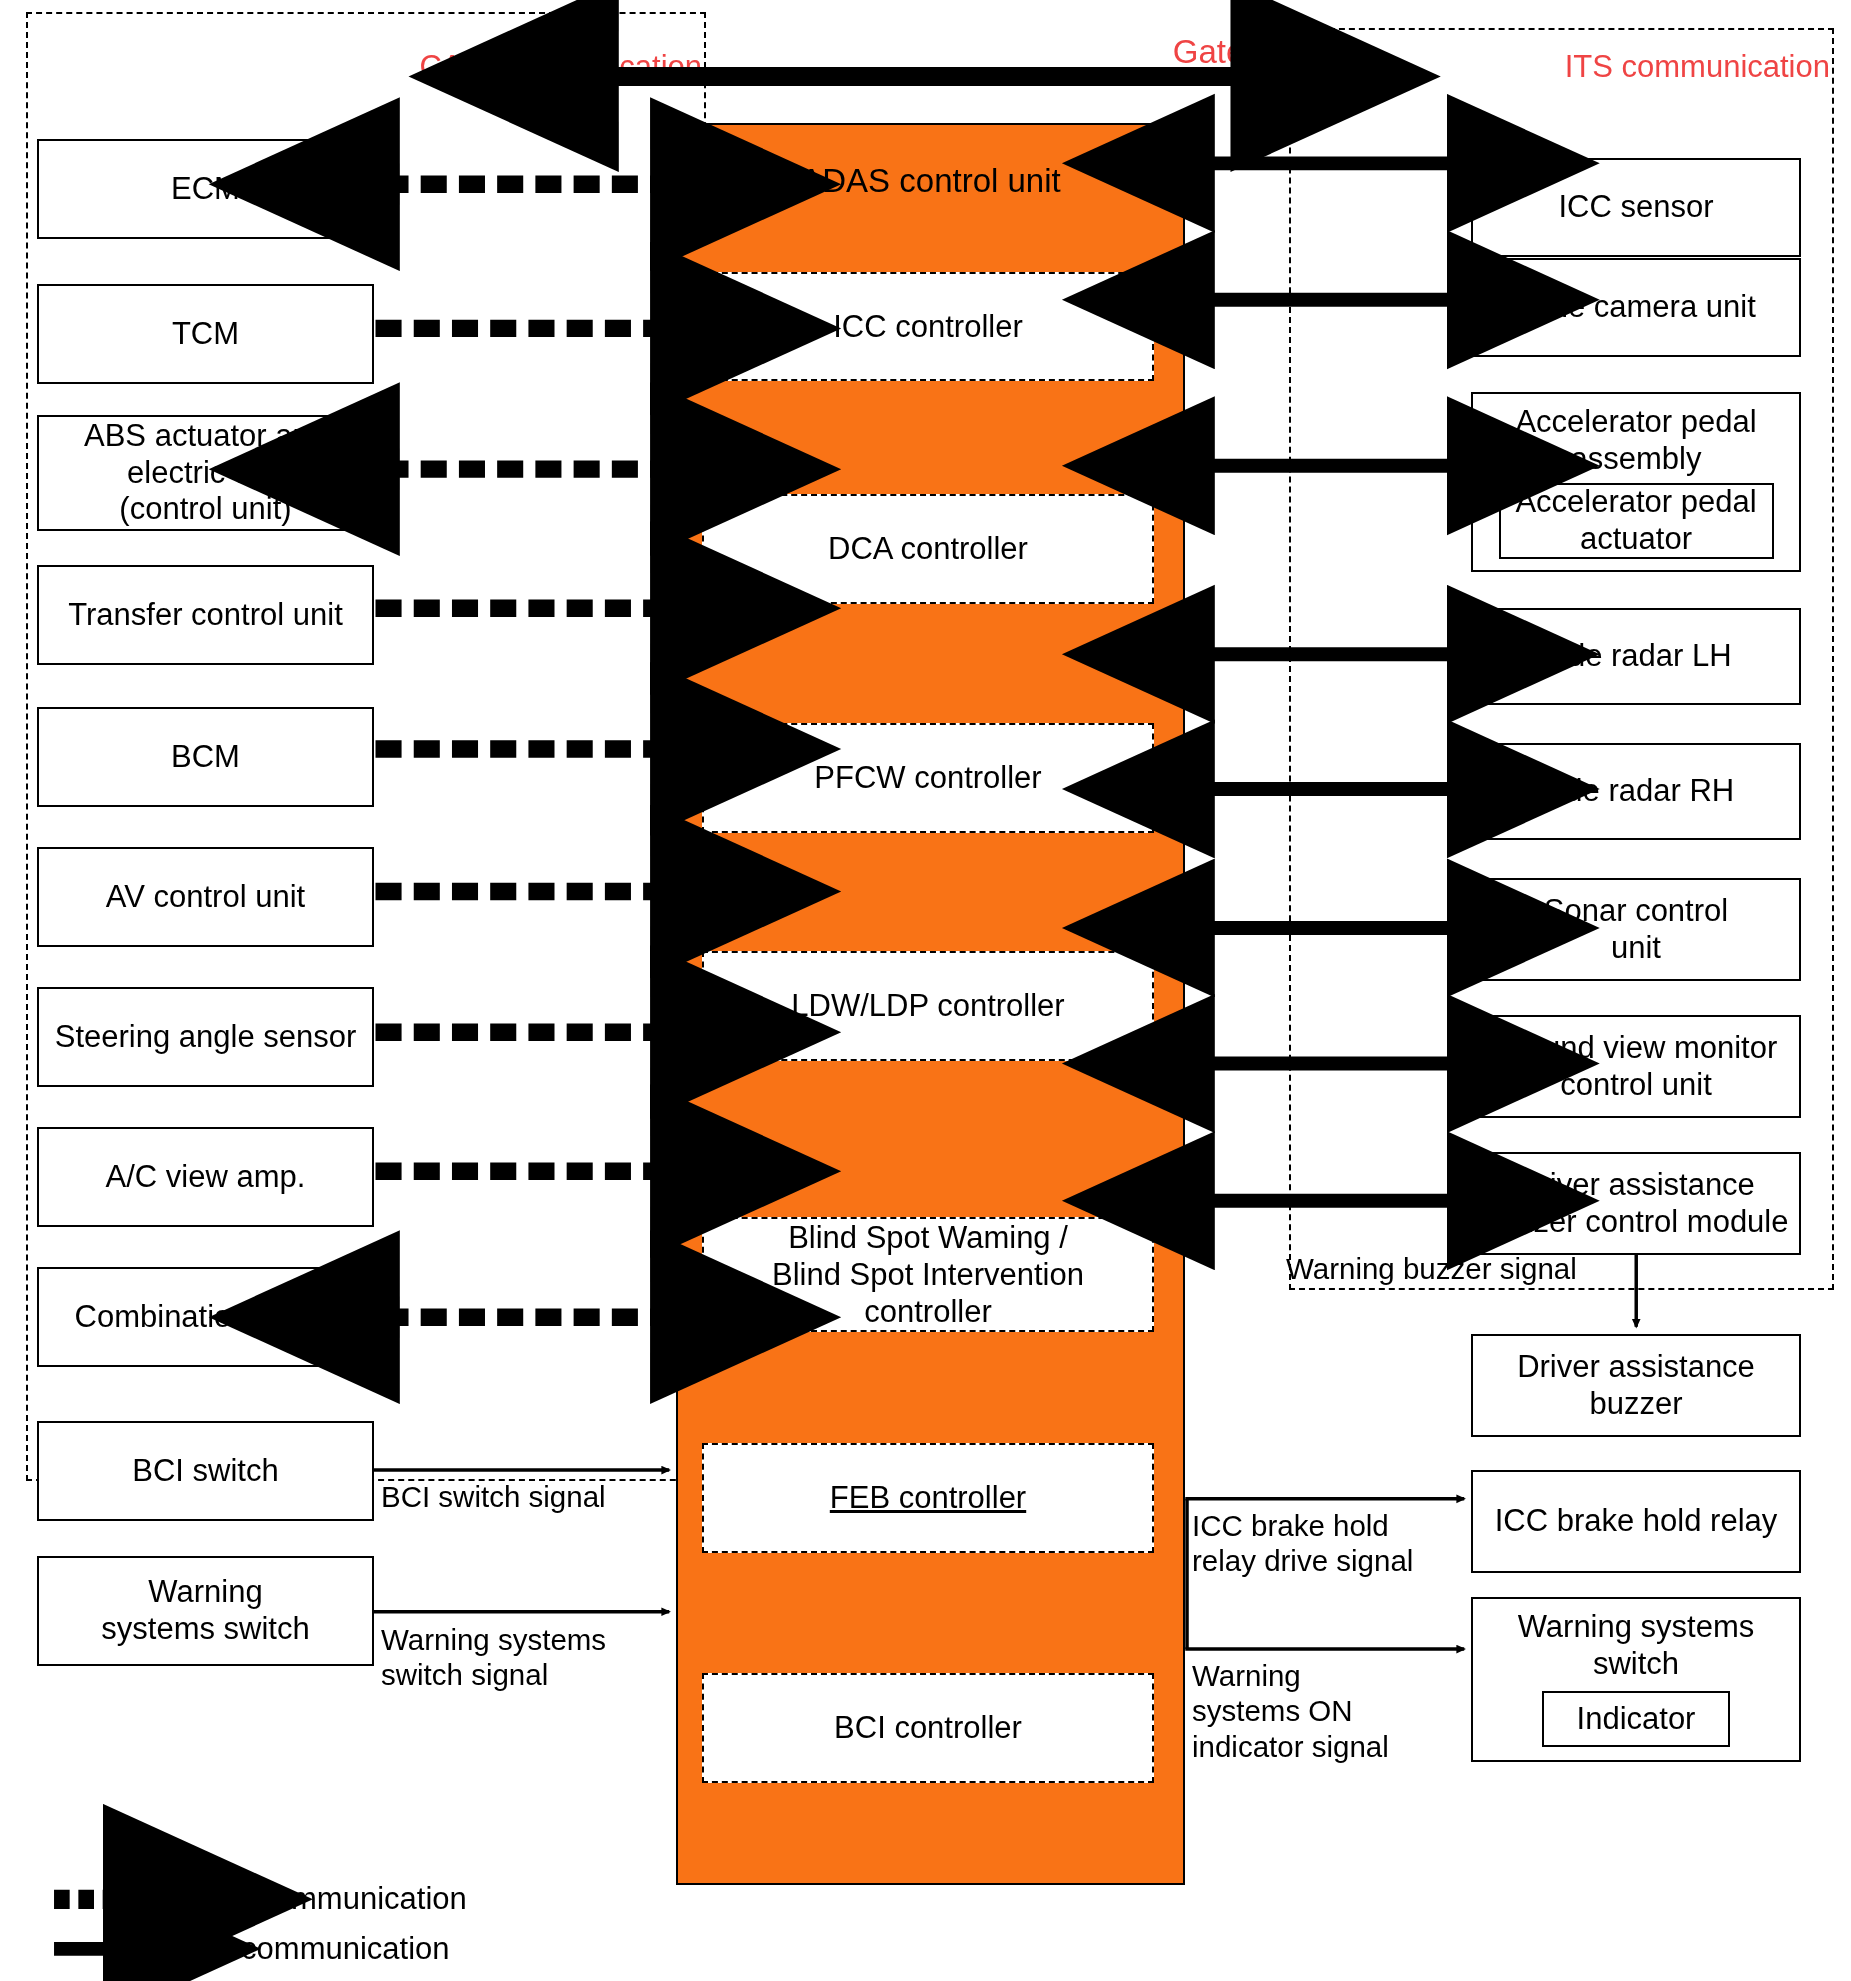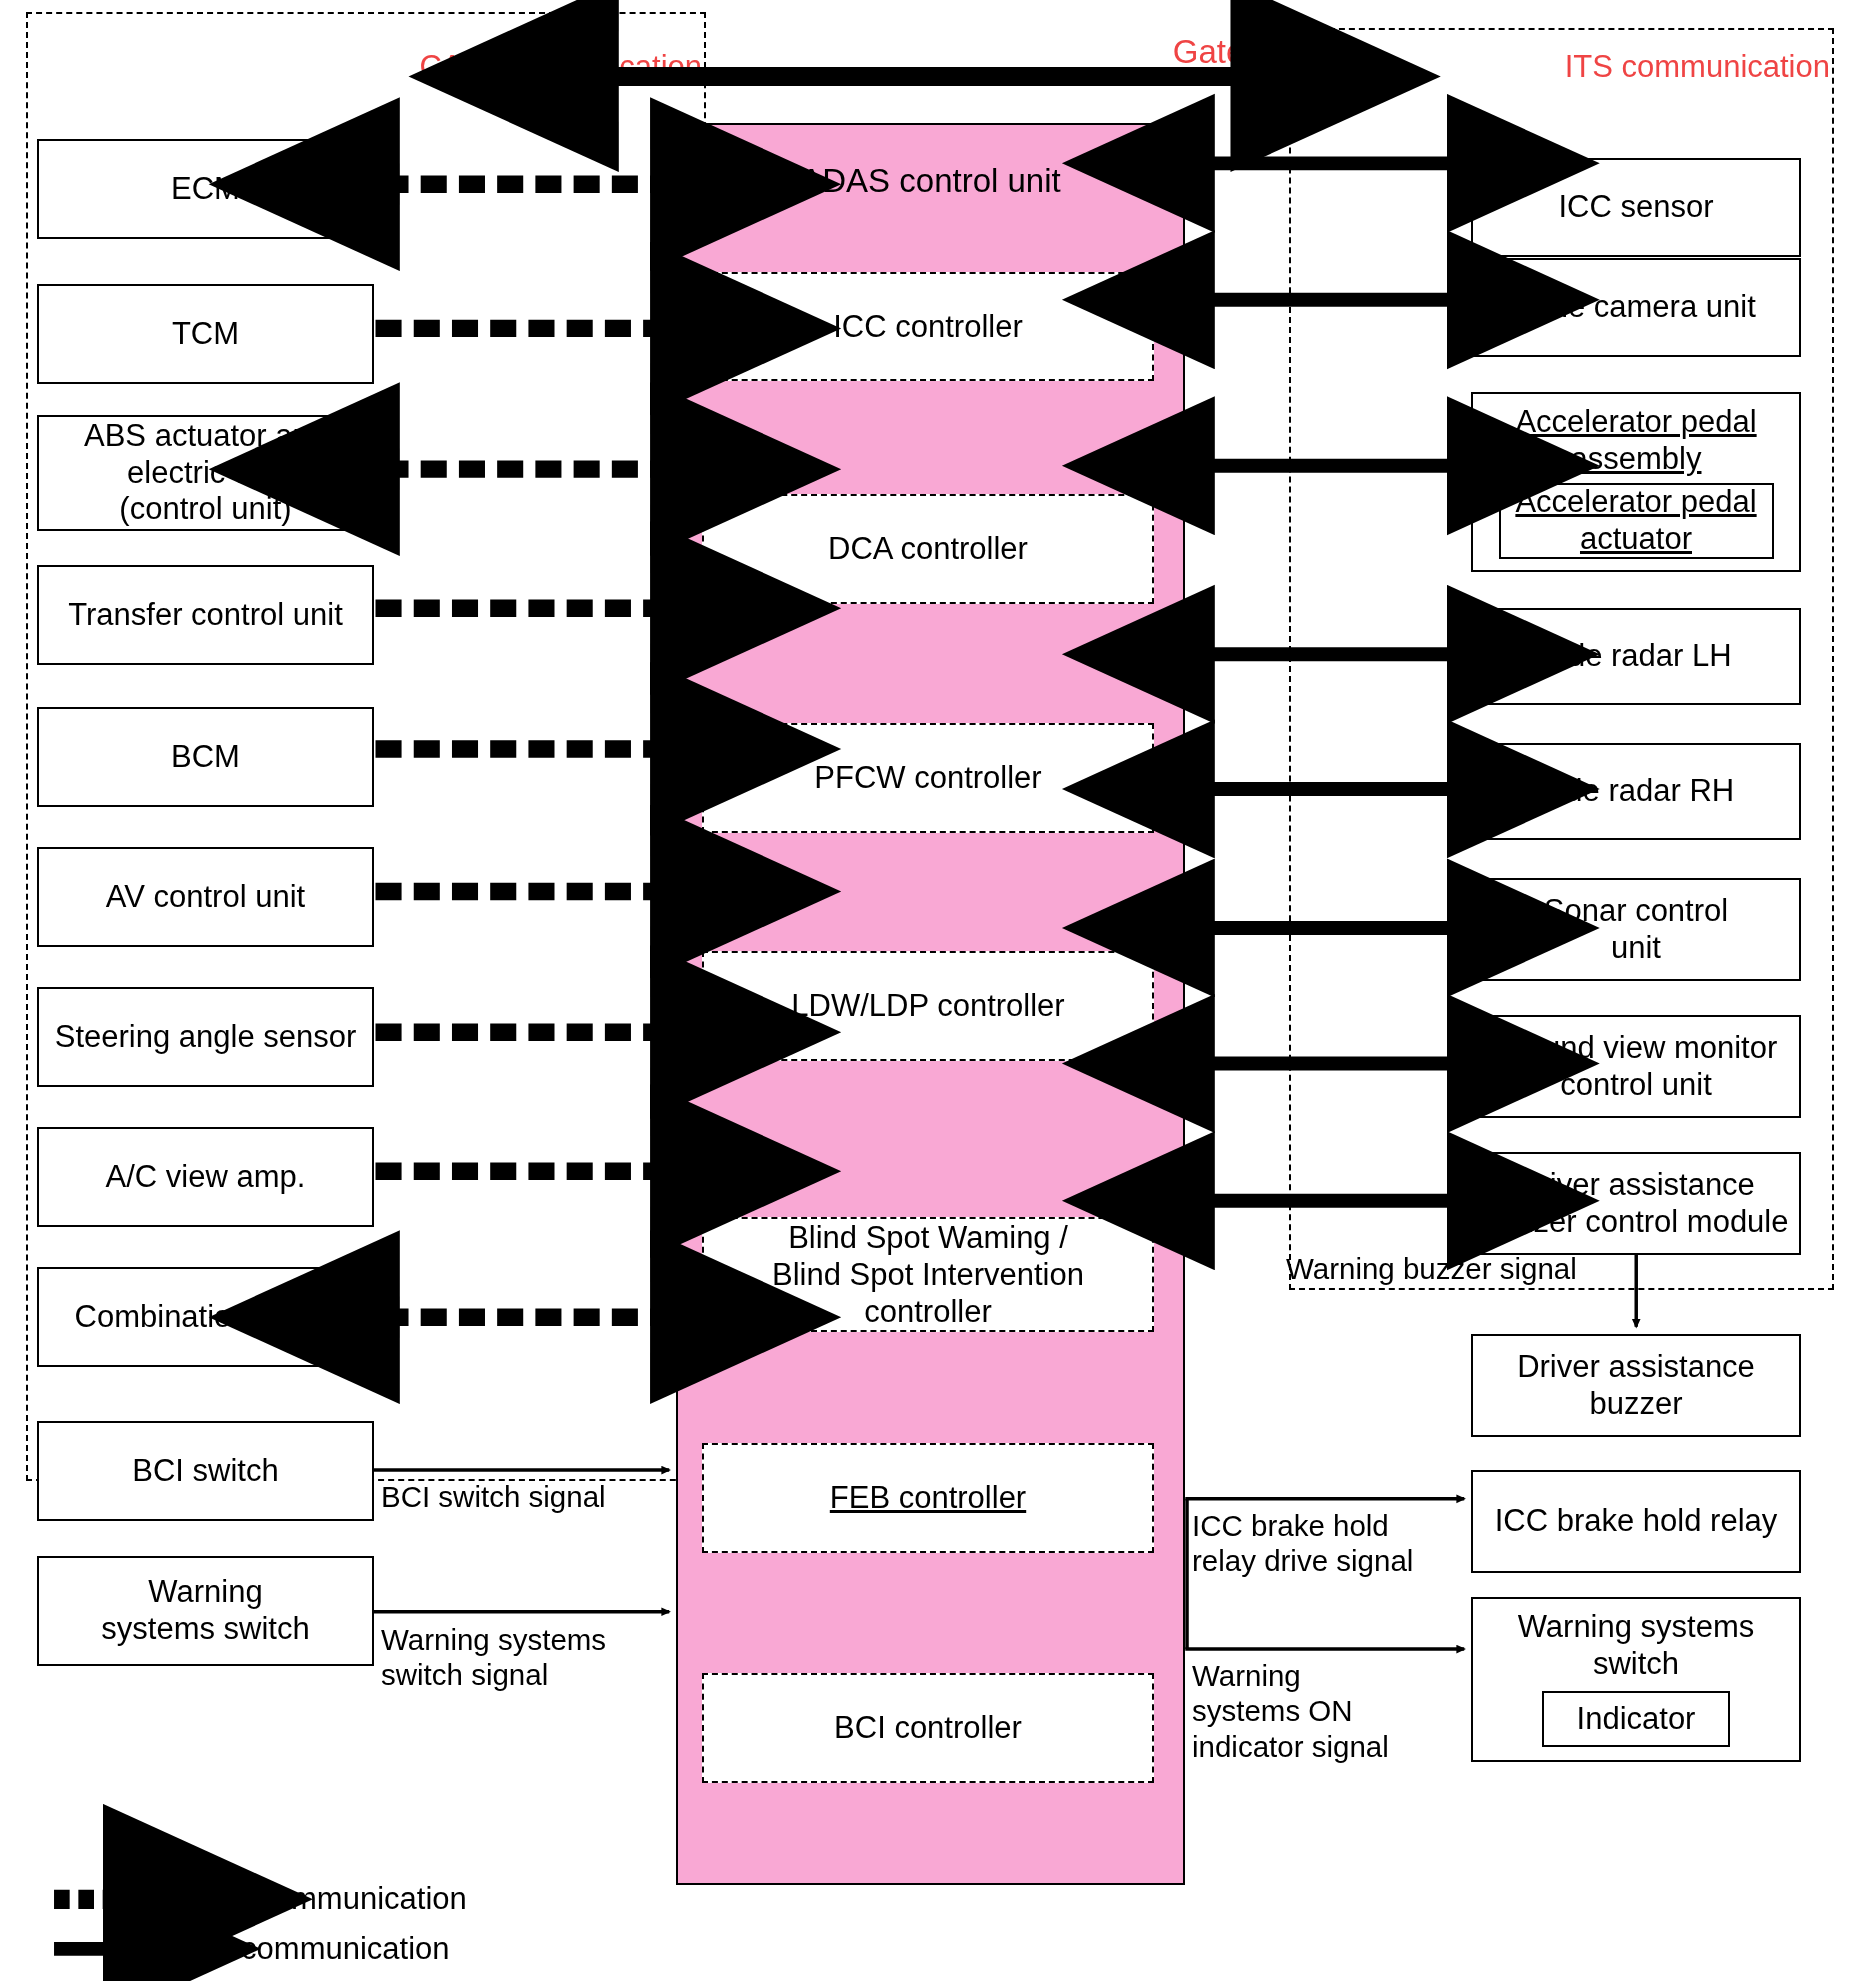--- a/index.html
+++ b/index.html
@@ -75,21 +75,21 @@
     text-align: center;
     font-size: 31px;
     line-height: 1.2;
     box-sizing: border-box;
   }
 
   
   #adas-box {
     position: absolute;
     border: 2.6px solid #000;
-    background: #f9a8d4;
+    background: #f97316;
     box-sizing: border-box;
   }
   #adas-title {
     position: absolute;
     width: 100%;
     text-align: center;
     font-size: 33px;
   }
 
   
@@ -157,21 +157,21 @@
   <div class="dbox" style="left:702px; top:723px; width:452px; height:110px;">PFCW controller</div>
   <div class="dbox" style="left:702px; top:951px; width:452px; height:110px;">LDW/LDP controller</div>
   <div class="dbox" style="left:702px; top:1217px; width:452px; height:115px; white-space:pre-line;">Blind Spot Waming /
 Blind Spot Intervention controller</div>
   <div class="dbox" style="left:702px; top:1443px; width:452px; height:110px;text-decoration:underline;">FEB controller</div>
   <div class="dbox" style="left:702px; top:1673px; width:452px; height:110px;">BCI controller</div>
 
   <div class="ubox" style="left:1471px; top:123px; width:330px; height:99px;margin-top:35px;">ICC sensor</div>
   <div class="ubox" style="left:1471px; top:258px; width:330px; height:99px;">Lane camera unit</div>
 
-  <div class="ubox stacked" style="left: 1471px; top: 392px; width: 330px; height: 180px; white-space: pre-line; text-decoration: underline;">
+  <div class="ubox stacked" style="left: 1471px; top: 392px; width: 330px; height: 180px; white-space: pre-line;">
     <div style="white-space:pre-line;">Accelerator pedal
 assembly</div>
     <div class="sub" style="margin-top:5.2px; width:275px; height:76px; white-space:pre-line;">Accelerator pedal
 actuator</div>
   </div>
 
   <div class="ubox" style="left:1471px; top:608px; width:330px; height:97px;">Side radar LH</div>
   <div class="ubox" style="left:1471px; top:743px; width:330px; height:97px;">Side radar RH</div>
   <div class="ubox" style="left: 1471px; top: 878px; width: 330px; height: 103px; white-space: pre-line;">Sonar control
 unit</div>

